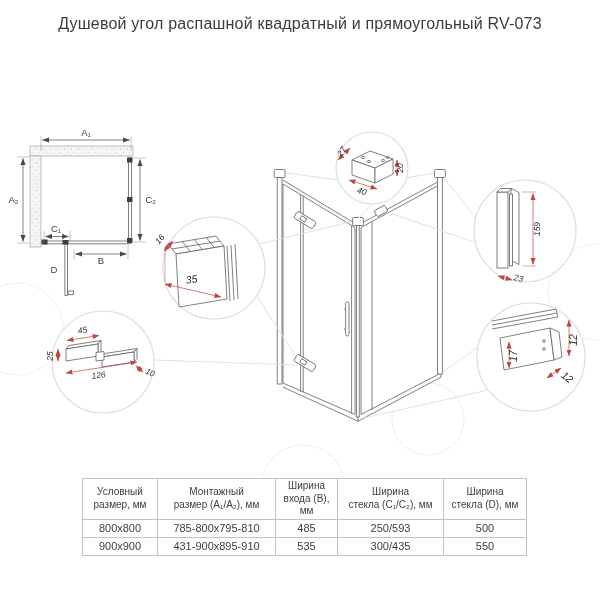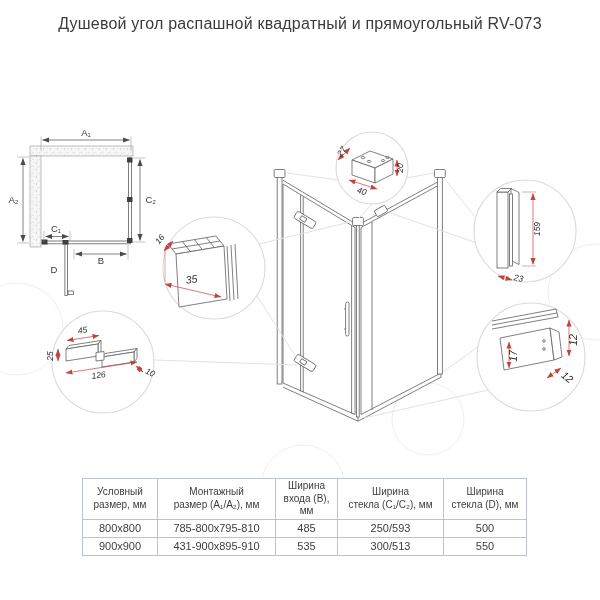--- a/index.html
+++ b/index.html
@@ -269,17 +269,17 @@
       <td>800x800</td>
       <td>785-800x795-810</td>
       <td>485</td>
       <td>250/593</td>
       <td>500</td>
     </tr>
     <tr>
       <td>900x900</td>
       <td>431-900x895-910</td>
       <td>535</td>
-      <td>300/513</td>
+      <td>300/435</td>
       <td>550</td>
     </tr>
   </tbody>
 </table>
 
 </body></html>

